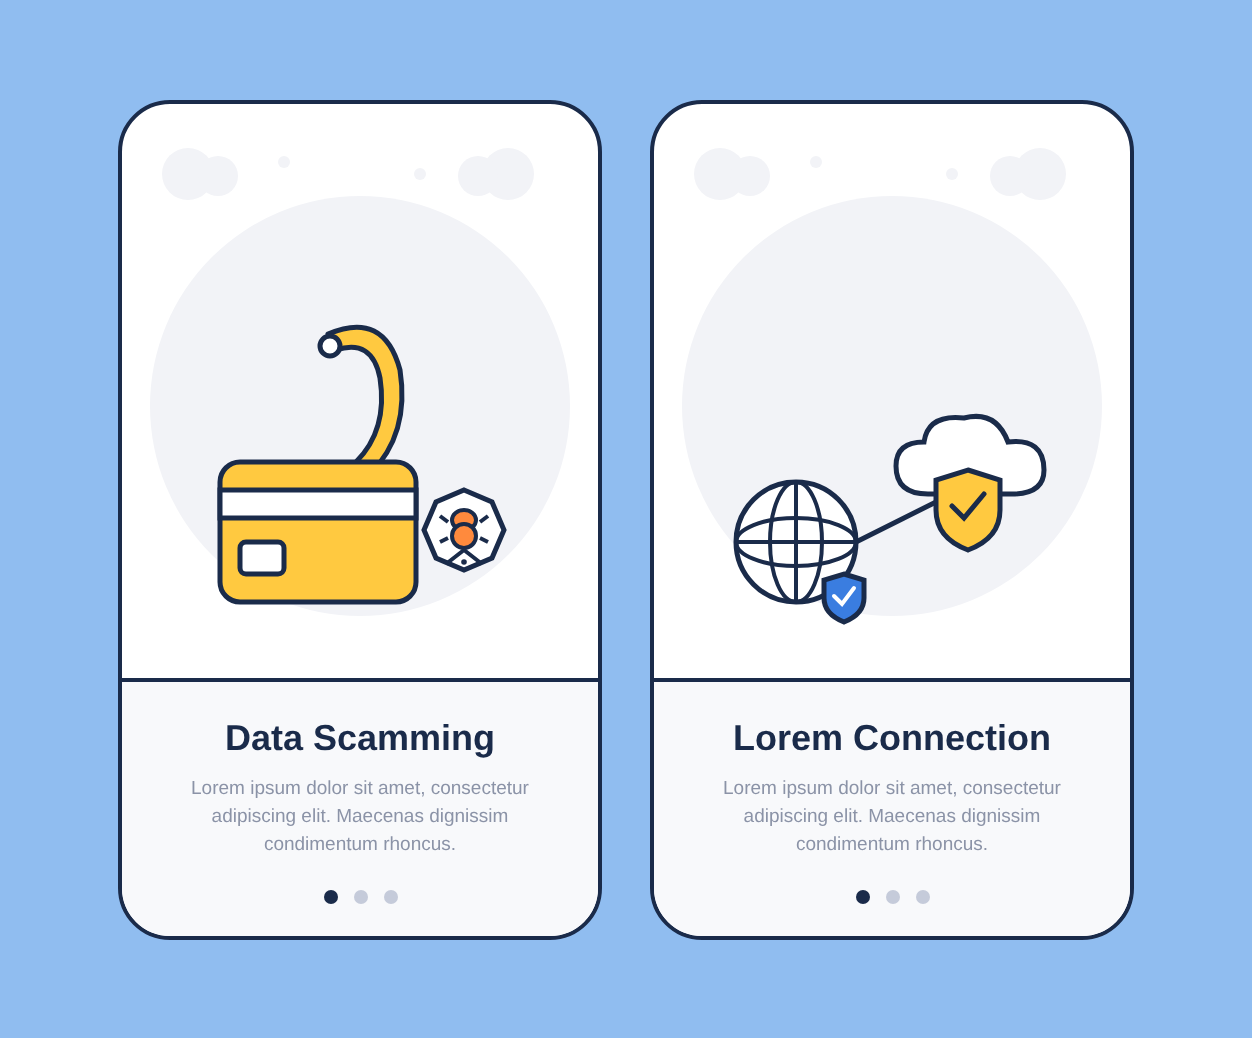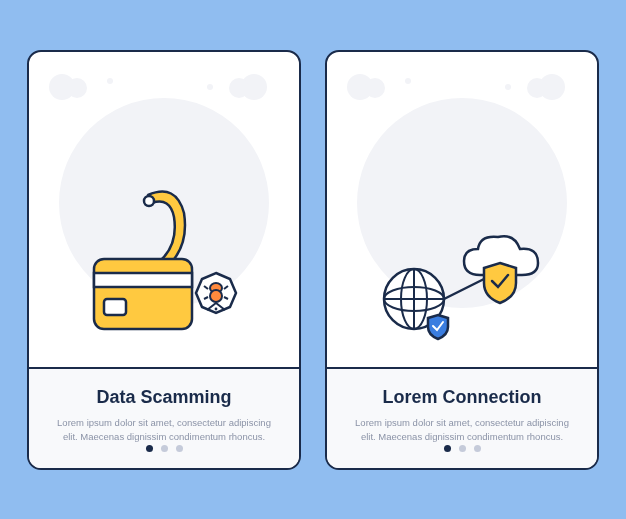--- a/index.html
+++ b/index.html
@@ -7,25 +7,25 @@
   width: 626px;
   height: 519px;
   background: #90bdf0;
   display: flex;
   align-items: center;
   justify-content: center;
   gap: 24px;
   font-family: -apple-system, BlinkMacSystemFont, "Segoe UI", Arial, sans-serif;
 }
 .card {
-  width: 274px;
+  width: 242px;
   height: 420px;
   background: #ffffff;
   border: 2px solid #1a2b4a;
-  border-radius: 14px;
+  border-radius: 26px;
   display: flex;
   flex-direction: column;
   overflow: hidden;
 }
 .illustration-area {
   flex: 1;
   position: relative;
   display: flex;
   align-items: flex-end;
   justify-content: center;
@@ -73,20 +73,21 @@
 .title {
   font-size: 18px;
   font-weight: 700;
   color: #1a2b4a;
   margin-bottom: 8px;
 }
 .desc {
   font-size: 9.5px;
   line-height: 1.5;
   color: #8b93a7;
+  margin-bottom: 14px;
 }
 .dots {
   display: flex;
   justify-content: center;
   gap: 8px;
 }
 .dot {
   width: 7px;
   height: 7px;
   border-radius: 50%;

